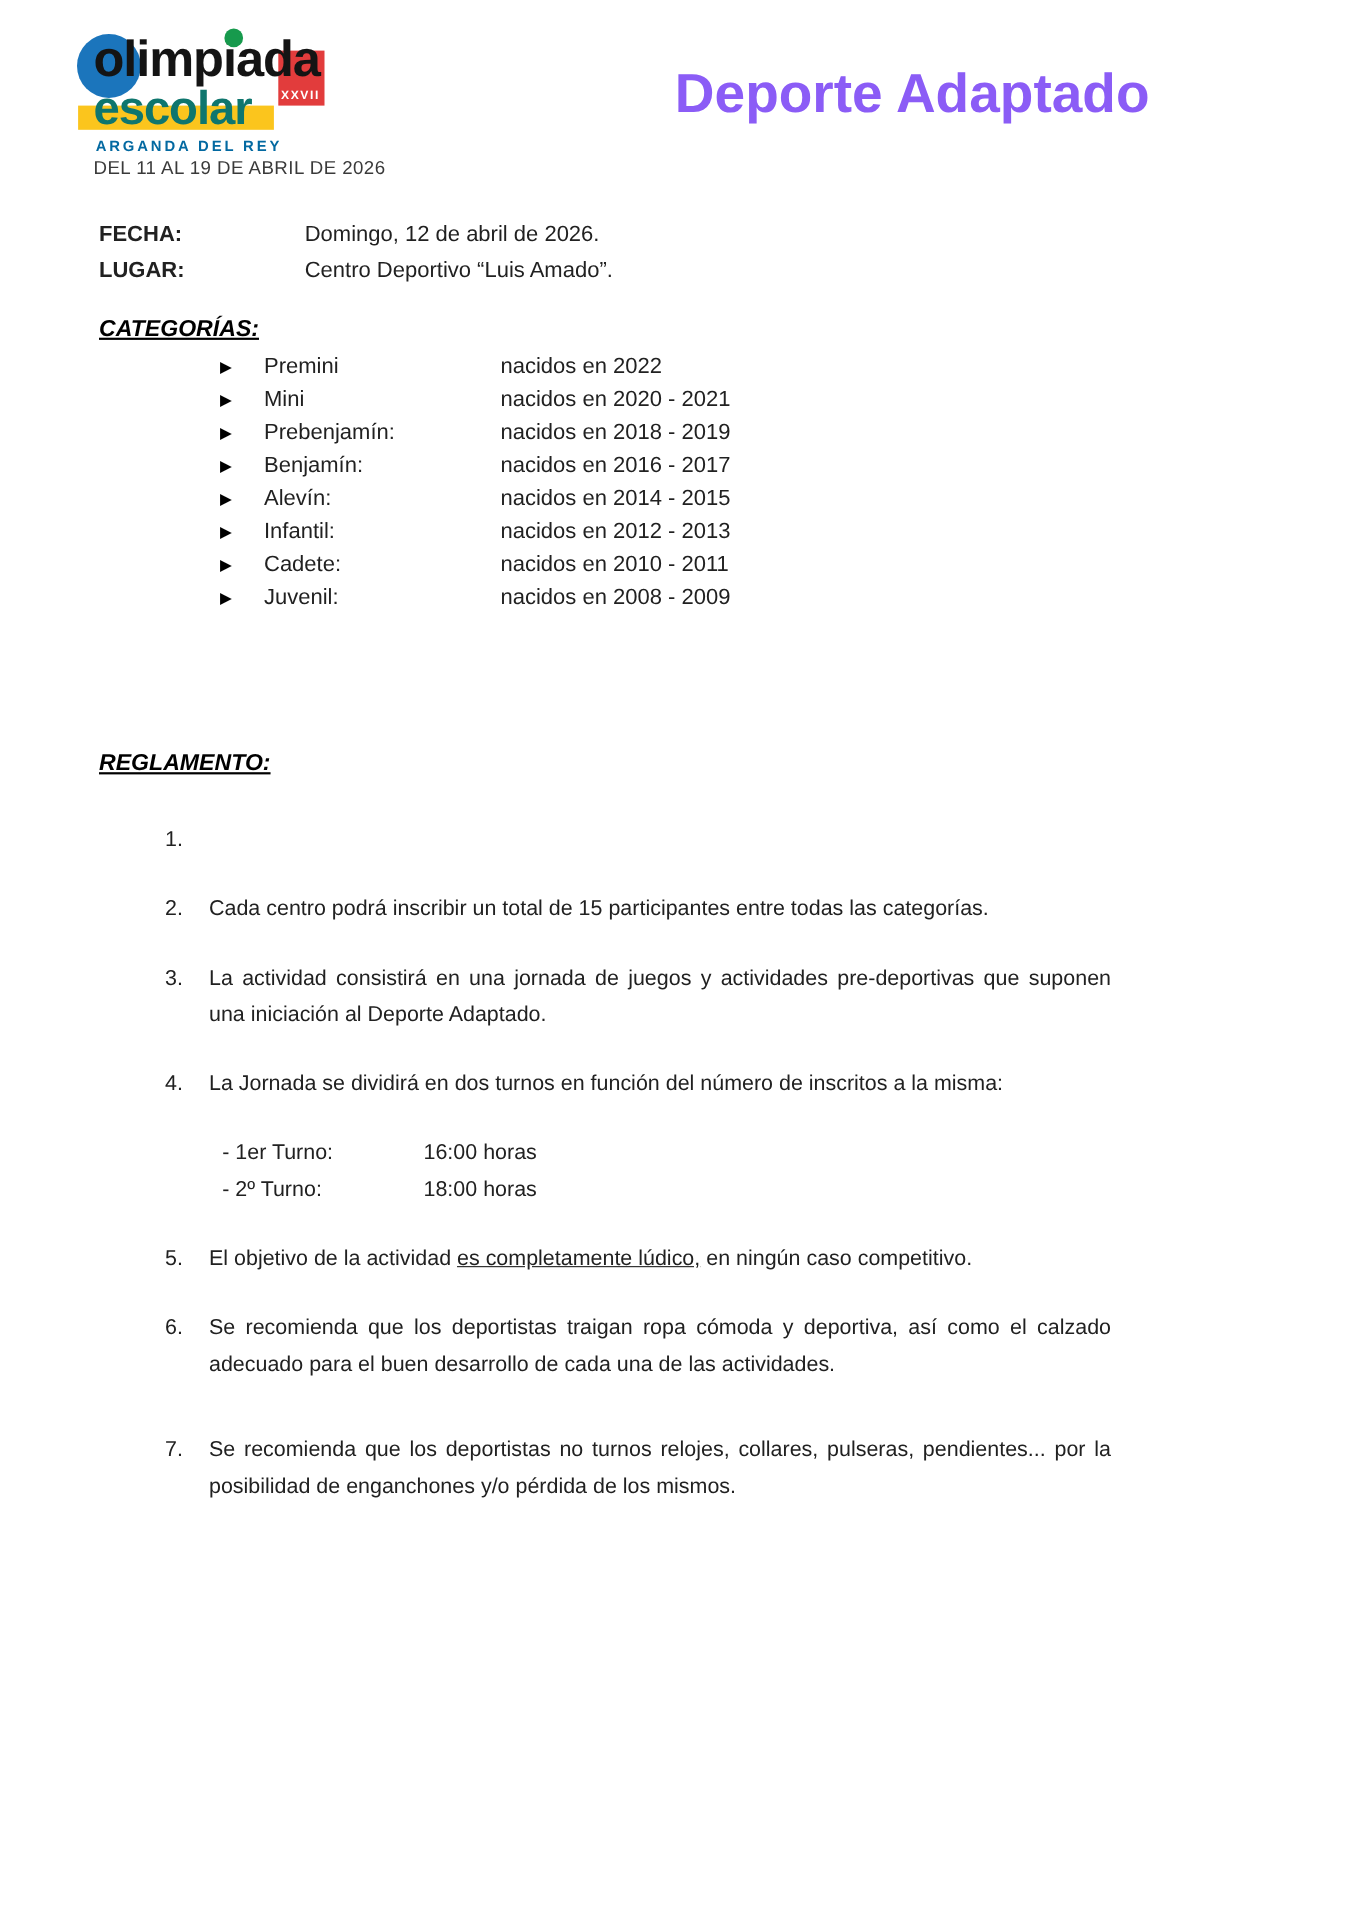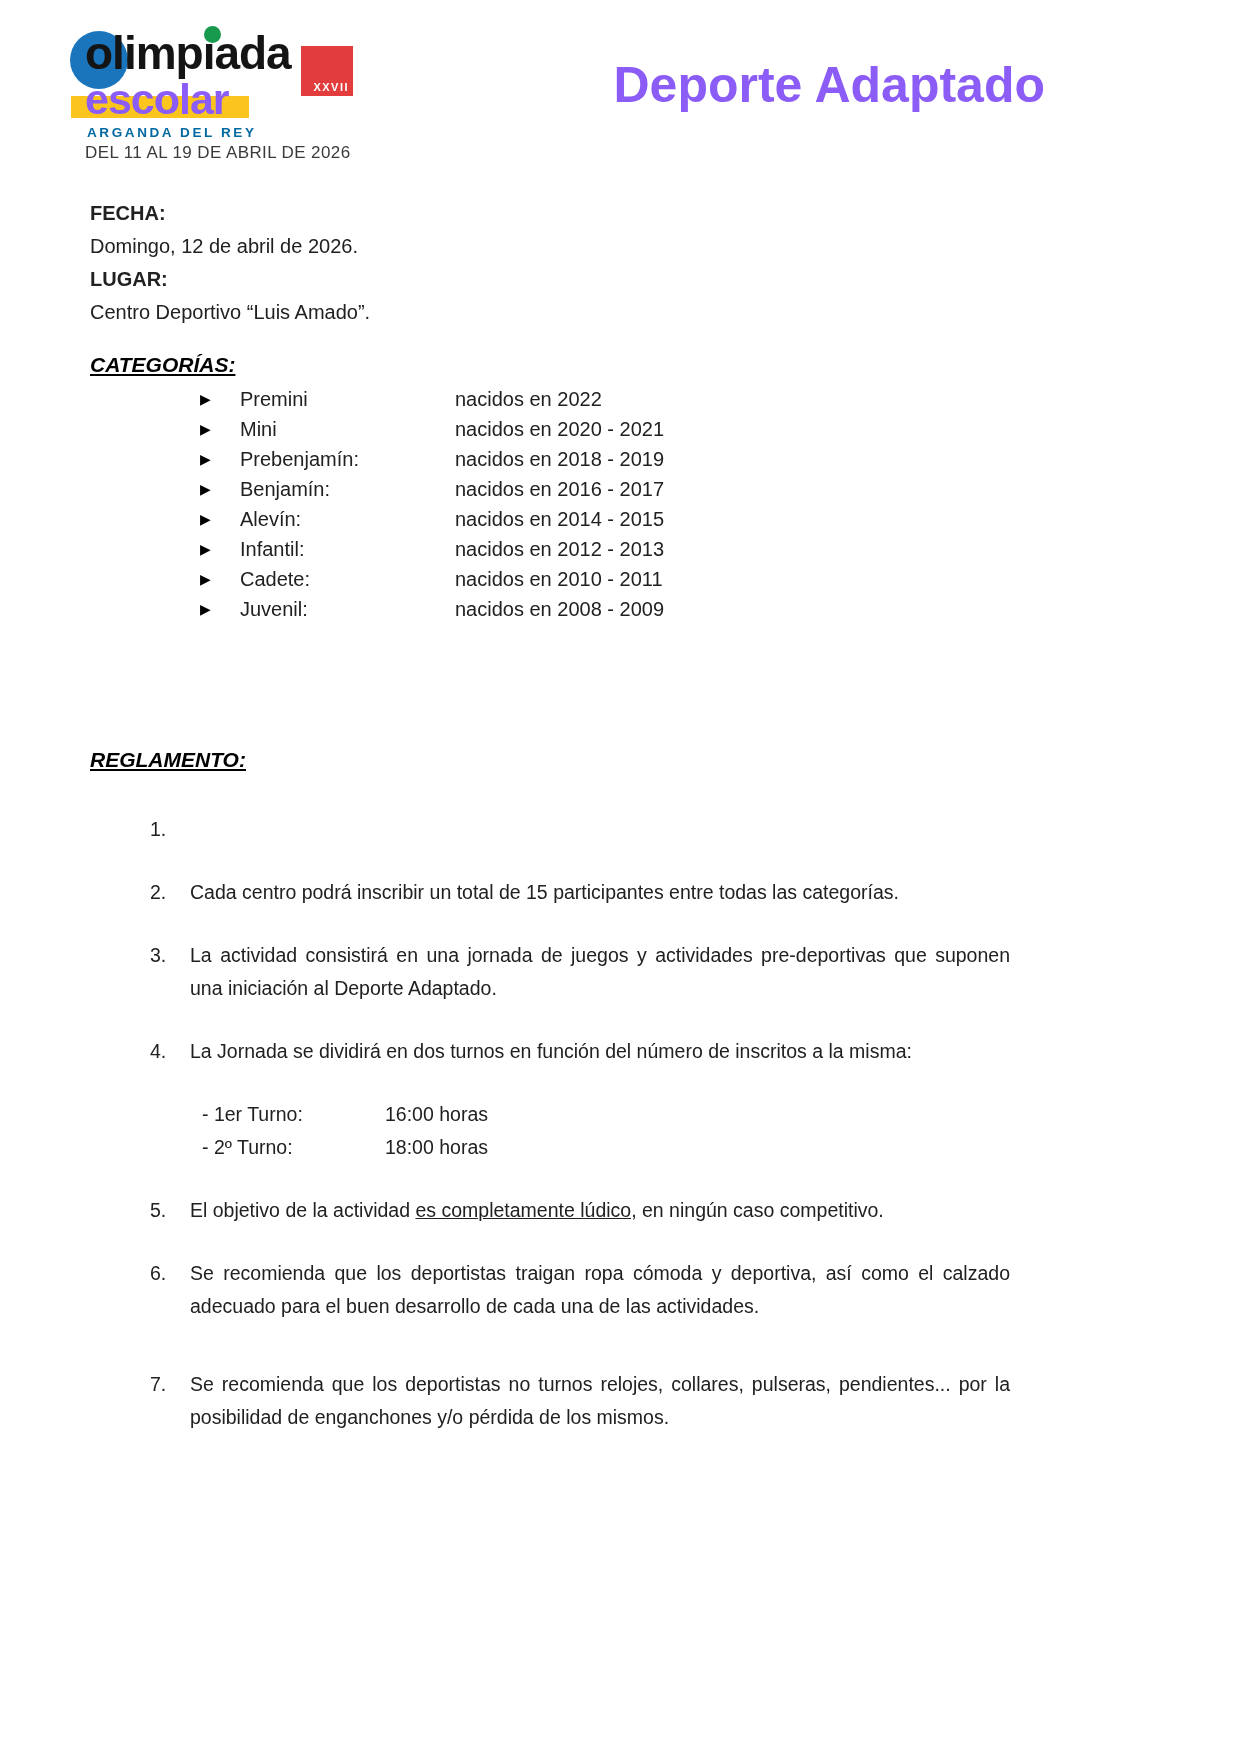--- a/index.html
+++ b/index.html
@@ -12,36 +12,36 @@
     color:#212121;
     overflow:hidden;
   }
 
   
   .logo{position:absolute;left:85px;top:30px;width:330px;}
   .logo-line1{position:relative;font-size:46px;font-weight:bold;line-height:1;letter-spacing:-1px;color:#141414;}
   .logo-word{position:relative;z-index:1;}
   .blue-circle{position:absolute;width:58px;height:58px;border-radius:50%;left:-15px;top:1px;z-index:0;}
   .green-dot{position:absolute;width:17px;height:17px;border-radius:50%;left:119px;top:-4px;z-index:2;}
-  .red-square{position:absolute;width:52px;height:50px;left:168px;top:16px;z-index:0;margin-left:48px;}
+  .red-square{position:absolute;width:42px;height:50px;left:168px;top:16px;z-index:0;}
   .xxvii{position:absolute;right:4px;bottom:3px;font-size:11px;font-weight:bold;color:#ffffff;letter-spacing:1.5px;}
-  .logo-line2{position:relative;font-size:43px;font-weight:bold;line-height:0.95;margin-top:3px;letter-spacing:-1px;color:#8b5cf6;width:160px;}
+  .logo-line2{position:relative;font-size:43px;font-weight:bold;line-height:0.95;margin-top:3px;letter-spacing:-1px;color:#0f766e;width:160px;}
   .yellow-band{position:absolute;left:-14px;right:-4px;top:17px;height:22px;z-index:0;}
   .logo-city{font-size:13.5px;font-weight:bold;letter-spacing:2.6px;margin-top:5px;margin-left:2px;color:#0369a1;}
   .logo-dates{font-size:17px;color:#3a3a3a;margin-top:3px;letter-spacing:0.4px;}
 
   .doc-title{
     position:absolute;top:58px;right:196px;
     font-size:50px;font-weight:bold;color:#8b5cf6;line-height:1.1;white-space:nowrap;
   }
 
   
   .content{position:absolute;left:90px;top:197px;width:920px;}
 
-  .info-row{display:flex;font-size:20px;line-height:33px;flex-direction:column;}
+  .info-row{display:flex;font-size:20px;line-height:33px;}
   .info-label{width:187px;font-weight:bold;flex-shrink:0;}
 
   .section-heading{
     font-size:21px;font-weight:bold;font-style:italic;
     text-decoration:underline;line-height:27px;color:#000;
   }
   .heading-categorias{margin-top:22px;}
   .heading-reglamento{margin-top:122px;}
 
   .cat-list{margin-top:6px;}

